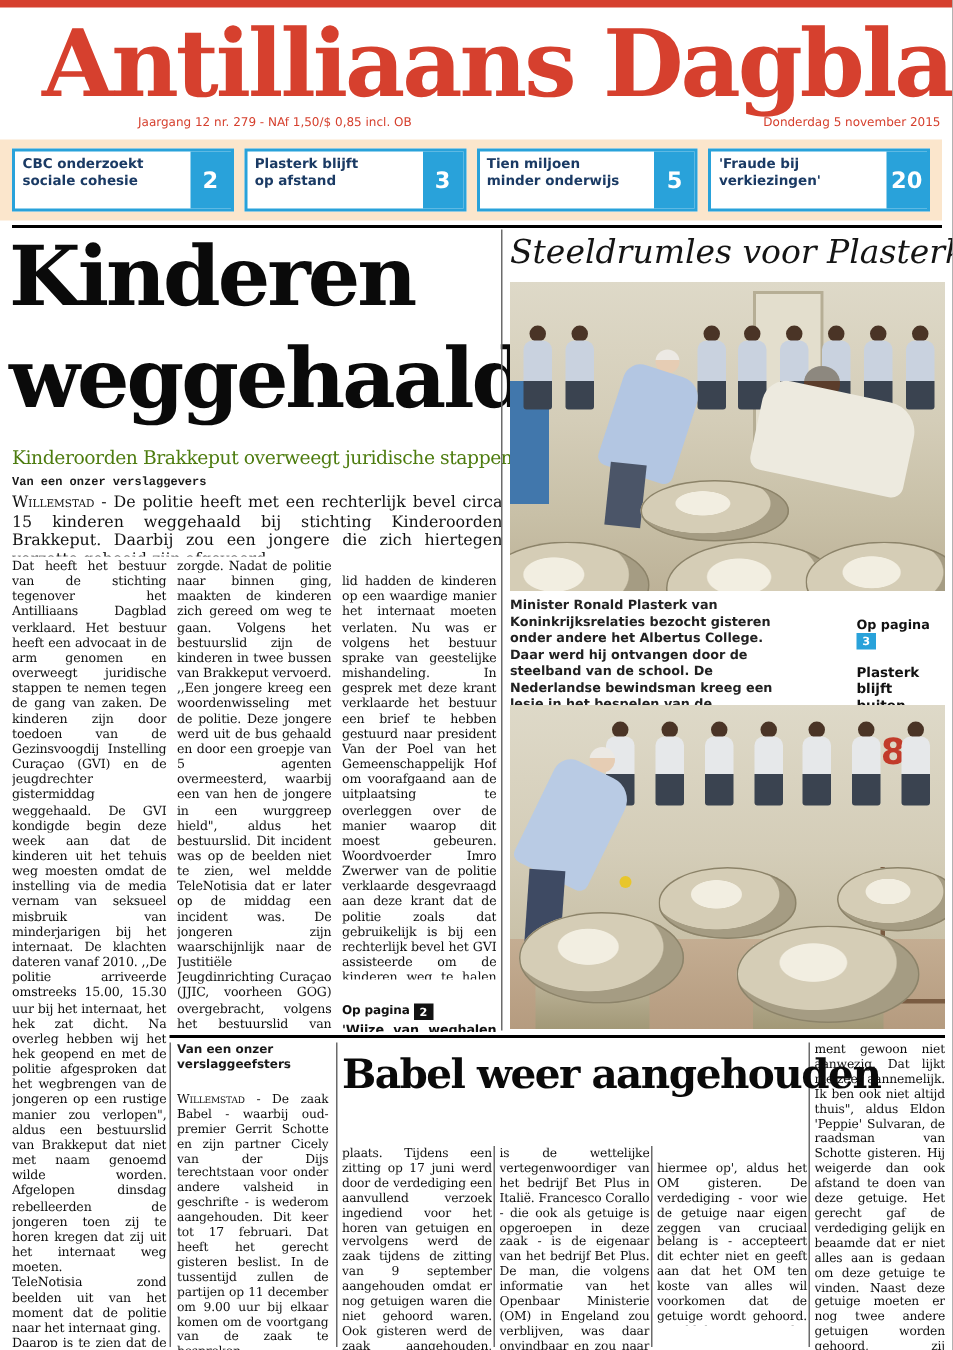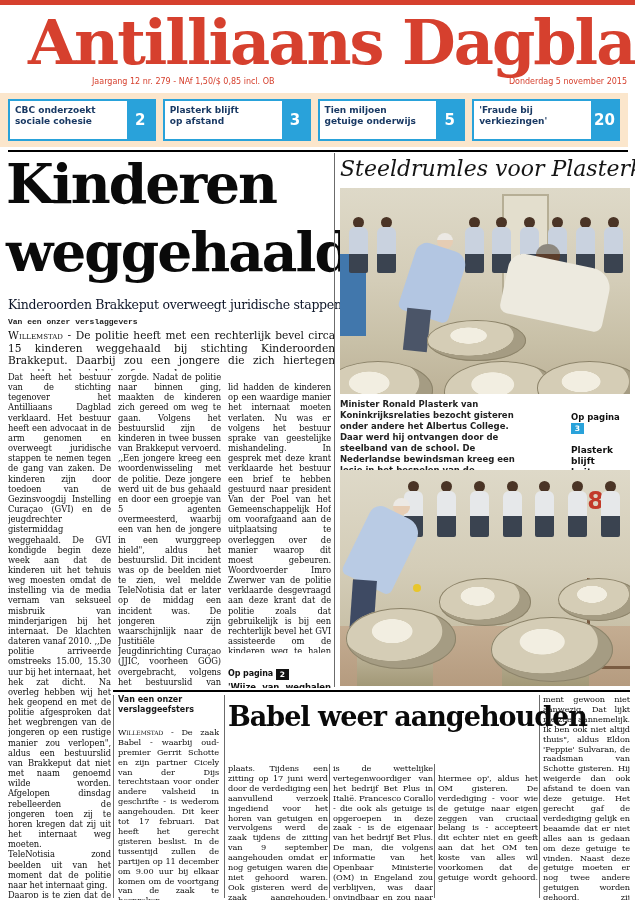--- a/index.html
+++ b/index.html
@@ -37,21 +37,21 @@
 
   
   .hrule { background:#000; }
   .vrule { background:#6b6b6b; width:1px; }
 
   
   #headline {
     left:6px; top:150px; width:330px; font-weight:bold; font-size:55px;
     line-height:68px; letter-spacing:-2px; color:#0a0a0a; white-space:pre-line;
   }
-  #subhead { left:8px; top:297px; width:330px; font-size:12.5px; letter-spacing:-0.3px; white-space:nowrap; color:#0f172a; }
+  #subhead { left:8px; top:297px; width:330px; font-size:12.5px; letter-spacing:-0.3px; white-space:nowrap; color:#4d7c0f; }
   #lead-byline { left:8px; top:317px; font-family:Liberation Mono, monospace; font-weight:bold; font-size:8px; color:#1a1a1a; }
   #lead-par { left:8px; top:329px; width:327px; font-size:10.6px; line-height:12.7px; text-align:justify; max-height:42px; overflow:hidden; }
   .sc { font-variant:small-caps; }
 
   .ncol {
     font-size:8.4px; line-height:10.15px; letter-spacing:-0.1px;
     text-align:justify; white-space:pre-line; color:#101010;
   }
   #col1 { left:8px;   top:372px; width:103px; height:526px; overflow:hidden; }
   #col2 { left:118px; top:372px; width:103px; height:316px; overflow:hidden; }
@@ -132,21 +132,21 @@
 sociale cohesie</div>
       <div class="teaser-page">2</div>
     </div>
     <div class="teaser">
       <div class="teaser-label">Plasterk blijft
 op afstand</div>
       <div class="teaser-page">3</div>
     </div>
     <div class="teaser">
       <div class="teaser-label">Tien miljoen
-getuige onderwijs</div>
+minder onderwijs</div>
       <div class="teaser-page">5</div>
     </div>
     <div class="teaser">
       <div class="teaser-label">'Fraude bij
 verkiezingen'</div>
       <div class="teaser-page">20</div>
     </div>
   </div>
 
   <div class="abs hrule" style="left:8px; top:150px; width:620px; height:2px;"></div>

